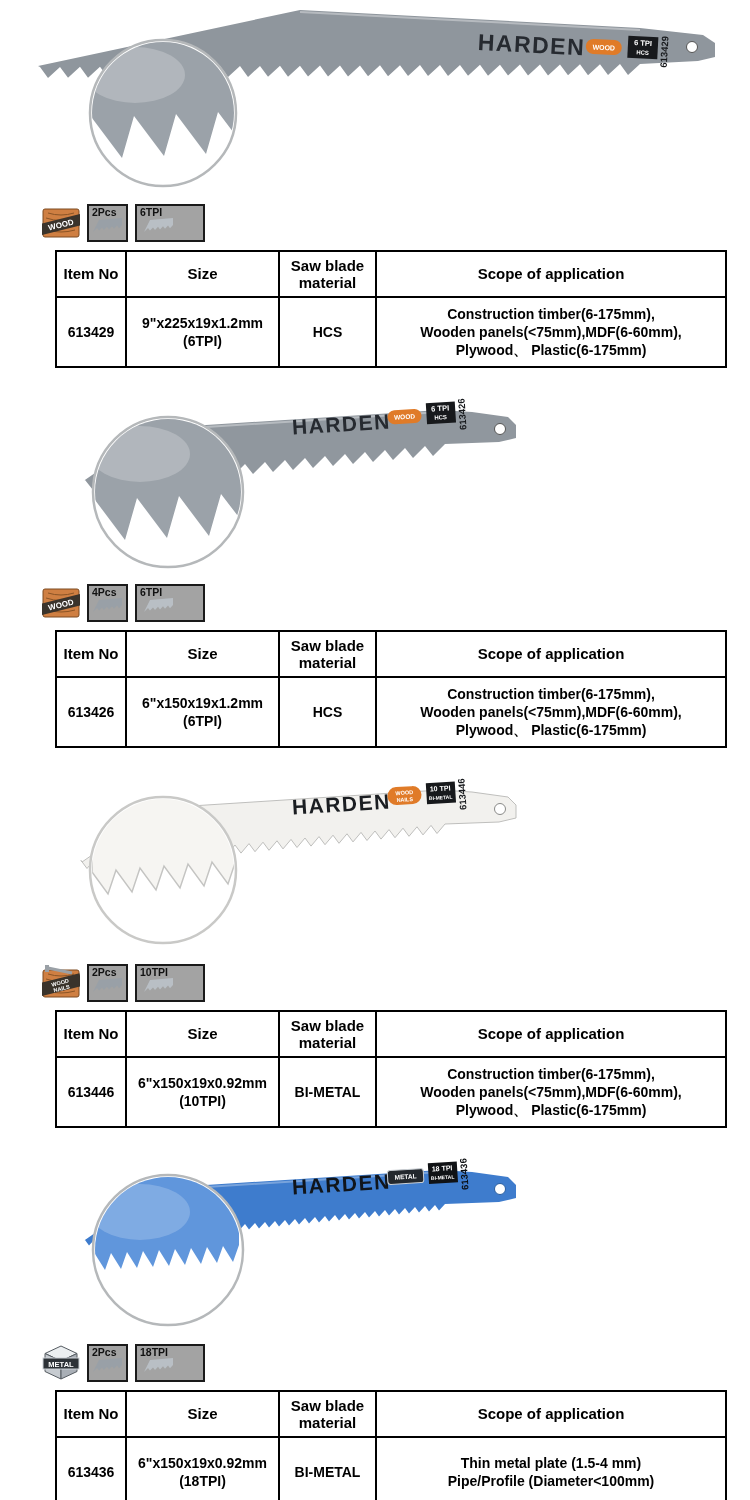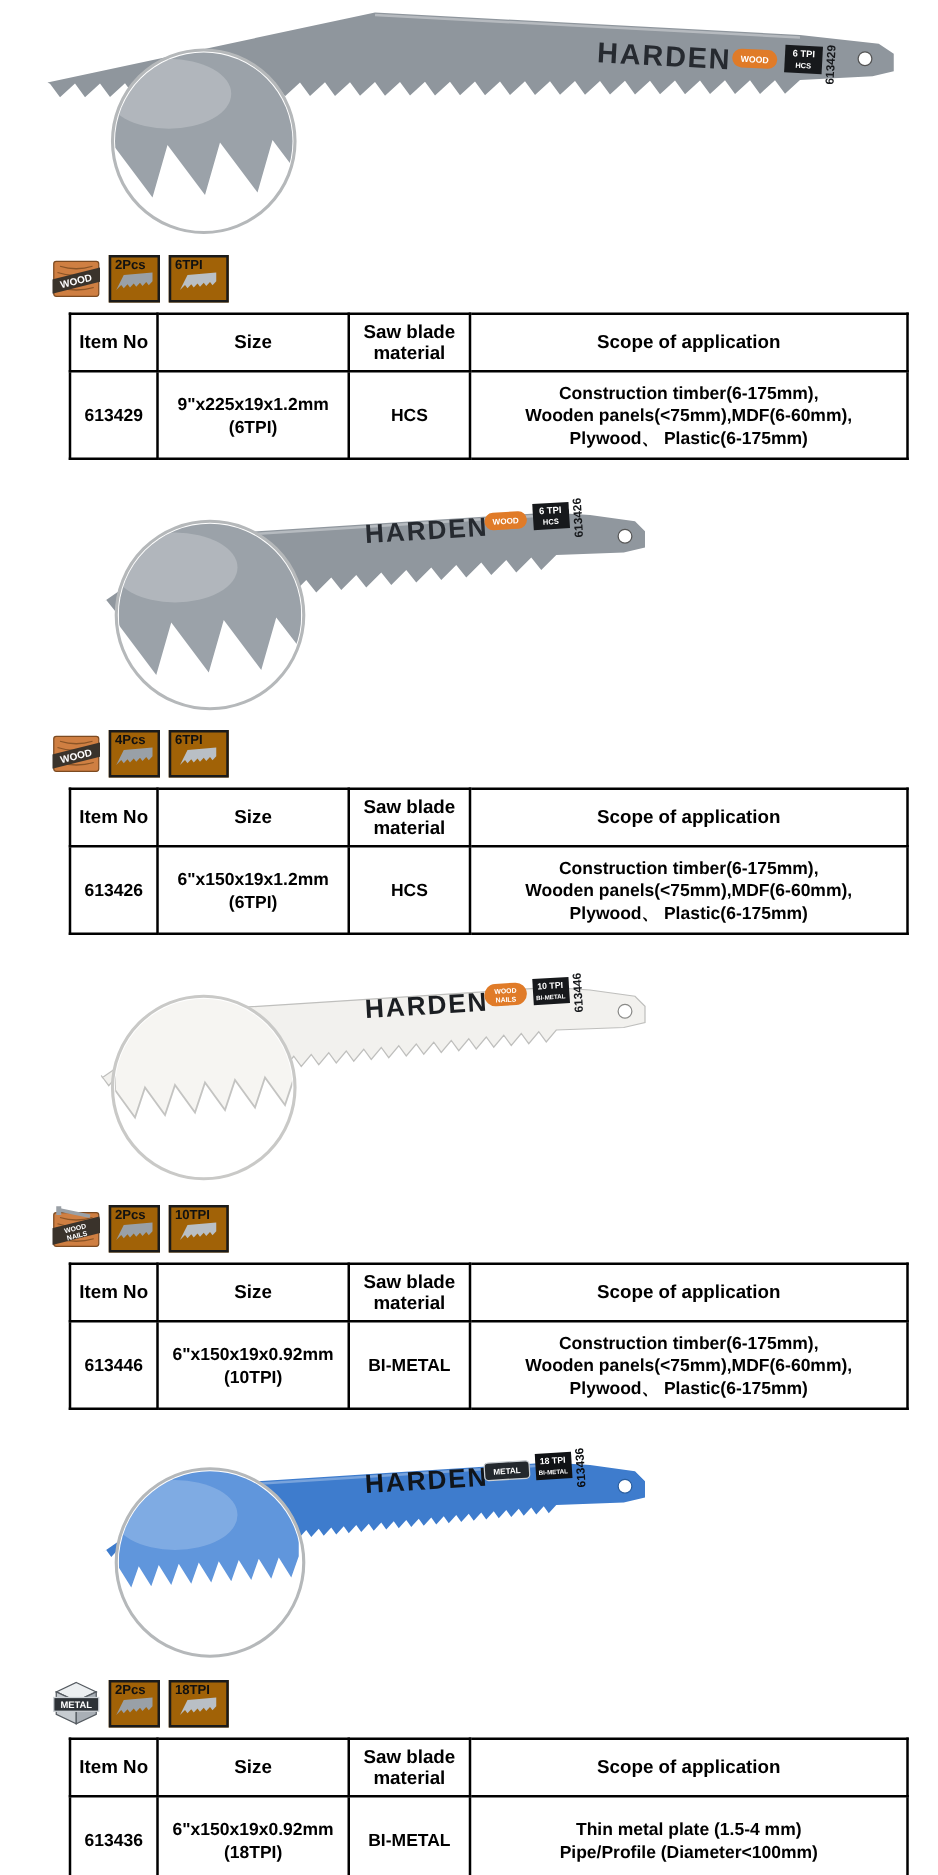--- a/index.html
+++ b/index.html
@@ -3,22 +3,22 @@
 <meta charset="utf-8">
 <style>
   html,body{margin:0;padding:0;}
   body{width:750px;height:1500px;background:#fff;font-family:"Liberation Sans",sans-serif;overflow:hidden;}
   .section{margin-bottom:14px;}
   .figure{position:relative;width:750px;}
   .figure svg{display:block;}
   .badges{display:flex;align-items:flex-start;gap:7px;margin:4px 0 6px 42px;height:40px;}
   .mat-icon{width:38px;height:38px;}
   .mat-icon svg{width:100%;height:100%;}
-  .qty-badge{position:relative;width:41px;height:38px;border:2px solid #1a1a1a;background:#a16207;box-sizing:border-box;}
-  .qty-badge.wide{width:48px;}
+  .qty-badge{position:relative;width:41px;height:38px;border:2px solid #1a1a1a;background:#a3a3a3;box-sizing:border-box;}
+  .qty-badge.wide{width:70px;}
   .qb-label{position:absolute;top:0;left:3px;font-size:10.5px;font-weight:bold;color:#111;}
   .qb-blade{position:absolute;bottom:2px;left:2px;}
   table.spec{border-collapse:collapse;margin-left:55px;width:670px;table-layout:fixed;}
   .spec th,.spec td{border:2px solid #000;text-align:center;vertical-align:middle;font-weight:bold;color:#000;padding:2px;}
   .spec th{font-size:15px;height:40px;line-height:1.15;}
   .spec td{font-size:14px;line-height:1.3;height:64px;}
   .pre{white-space:pre-line;}
   text{font-family:"Liberation Sans",sans-serif;}
 </style>
 </head>

